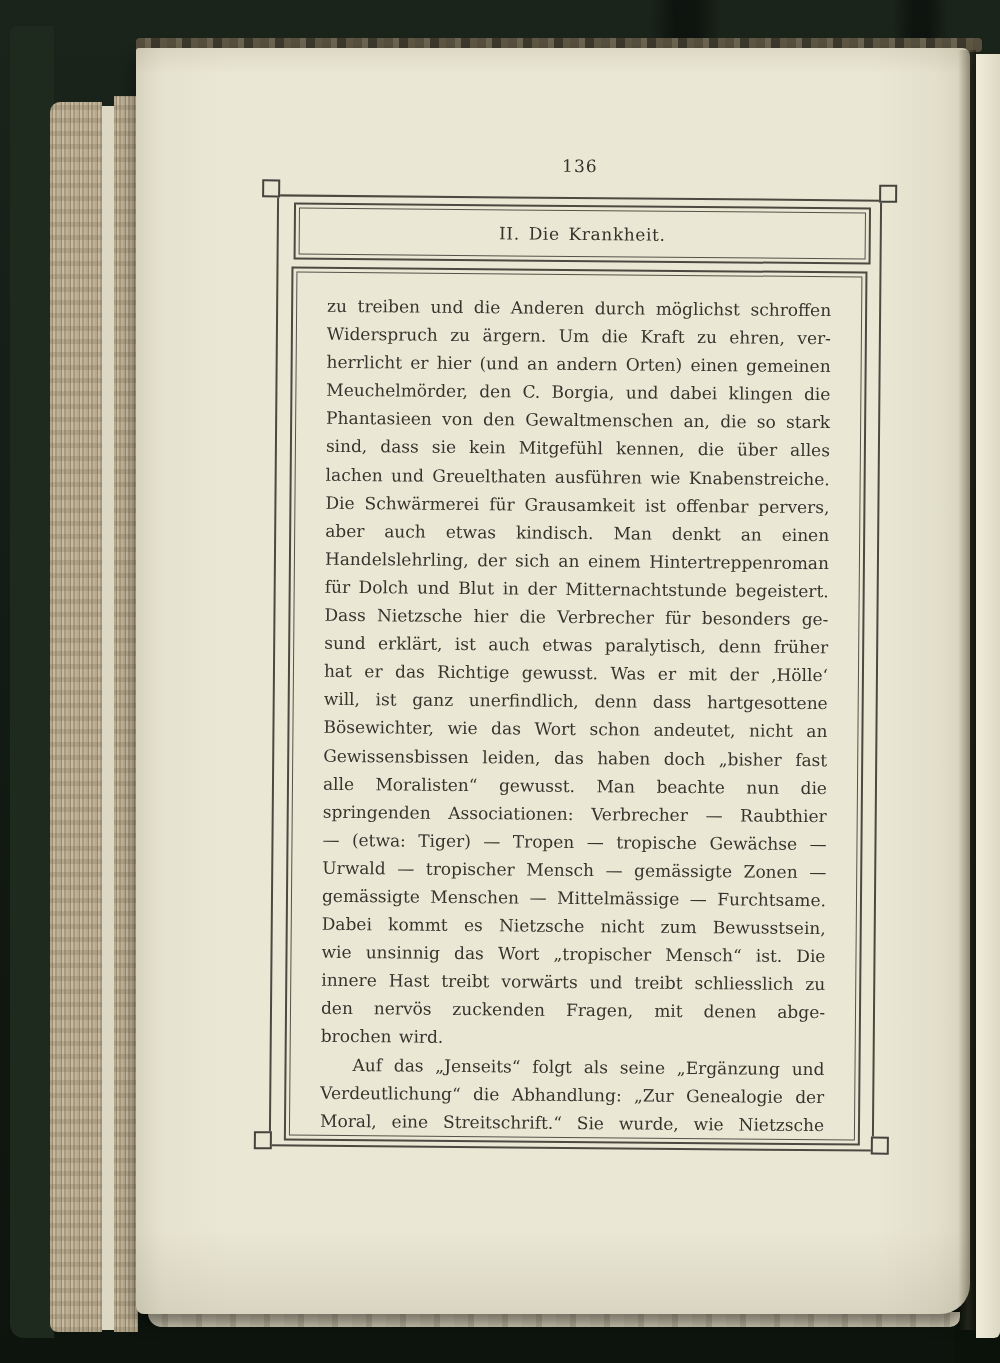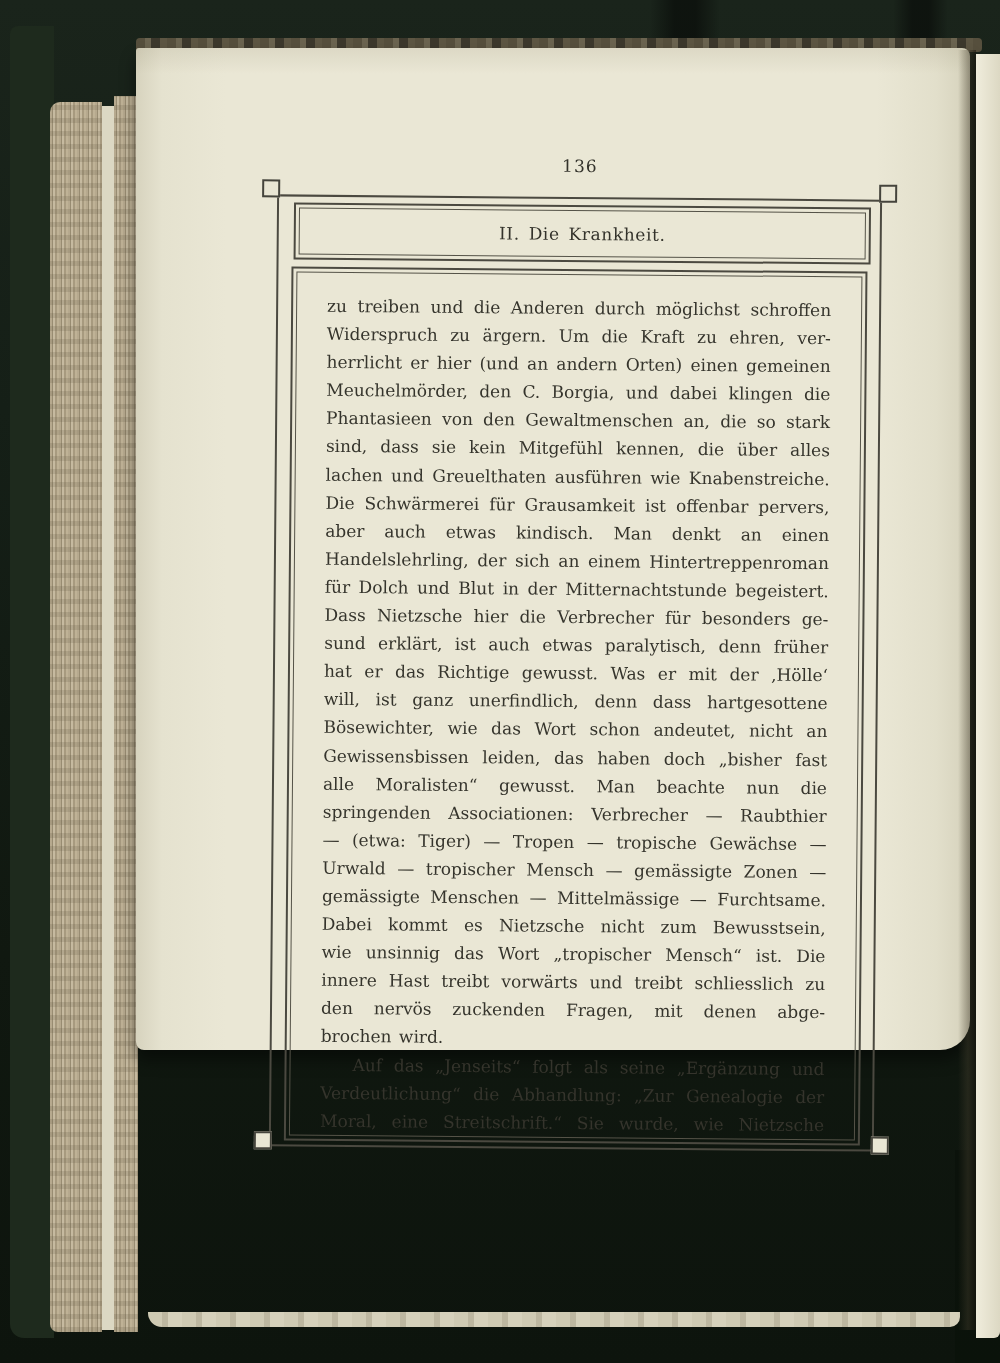--- a/index.html
+++ b/index.html
@@ -39,21 +39,21 @@
   .edge-gap{position:absolute;left:102px;top:106px;width:12px;height:1224px;background:#dcd8c3;}
 
   
   .top-edge{position:absolute;left:136px;top:38px;width:846px;height:14px;border-radius:4px;
     background:repeating-linear-gradient(90deg,#564f3d 0 9px,#6b6450 9px 15px,#3c382c 15px 24px,#5d5643 24px 31px);}
   
   .bottom-edge{position:absolute;left:148px;top:1312px;width:812px;height:15px;border-radius:0 0 10px 14px;
     background:repeating-linear-gradient(90deg,#cfcab3 0 14px,#bdb7a0 14px 20px,#d6d1bb 20px 34px);}
 
   
-  .book-page{position:absolute;left:136px;top:48px;width:834px;height:1002px;
+  .book-page{position:absolute;left:136px;top:48px;width:834px;height:1266px;
     border-radius:3px 8px 30px 8px;
     background:
       linear-gradient(90deg,#d7d3be 0px,#e5e2cf 26px,#eae7d5 90px,#eae7d5 740px,#e2dfcb 800px,#d5d1bb 834px),
       #e9e6d4;
     box-shadow:0 10px 16px rgba(0,0,0,.45);}
   .page-shade{position:absolute;inset:0;border-radius:inherit;pointer-events:none;
     background:linear-gradient(180deg,rgba(120,110,80,.12) 0,rgba(0,0,0,0) 26px,rgba(0,0,0,0) 1180px,rgba(110,100,75,.14) 100%);}
 
   
   .gutter{position:absolute;left:958px;top:50px;width:18px;height:1280px;

